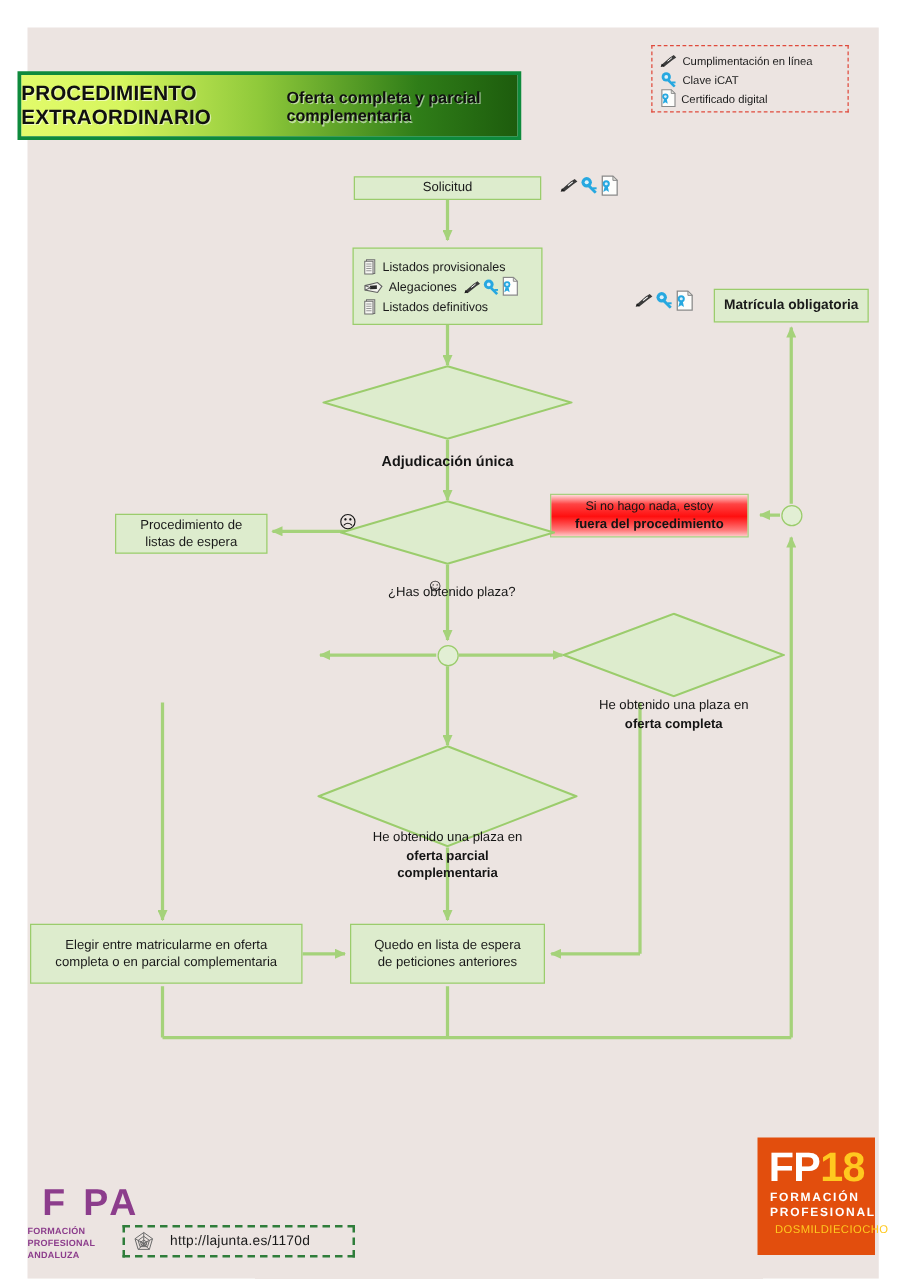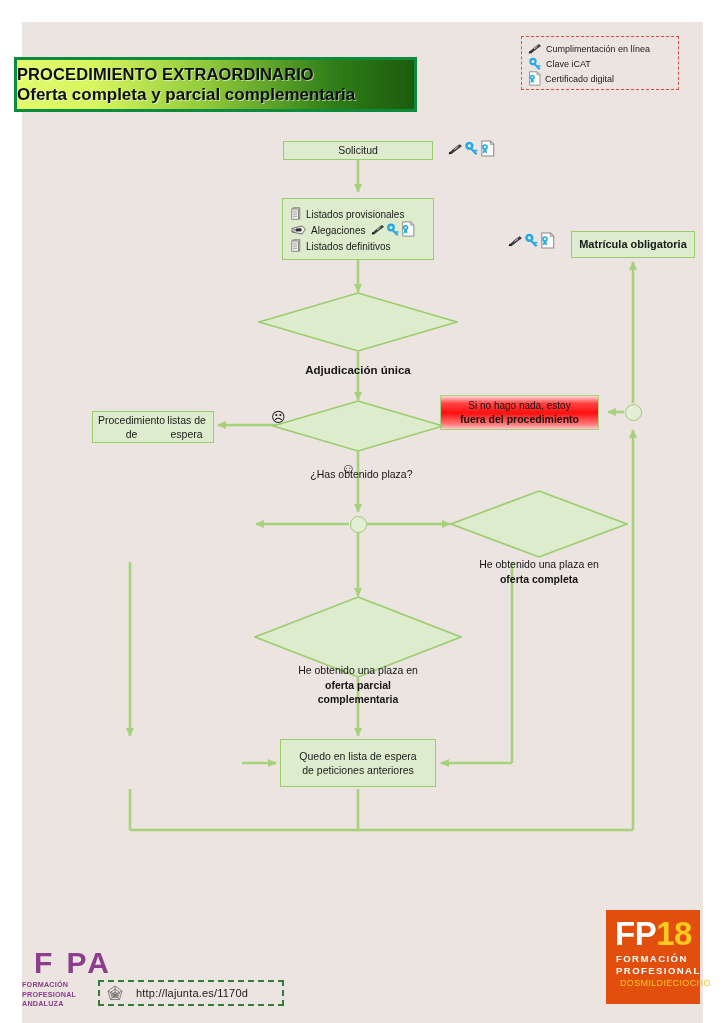--- a/index.html
+++ b/index.html
@@ -87,31 +87,31 @@
     border: 1.6px solid #9bcc6c;
   }
 
   
   #title-banner {
     position: absolute;
     left: 14px; top: 57px;
     width: 403px; height: 55px;
     background: linear-gradient(to right, #e2fb6b 0%, #d6f55e 20%, #8fc93a 48%, #2f7d18 80%, #1d5c0d 100%);
     border: 3px solid #0e8a3c;
-    display: flex; flex-direction: column;
-    align-items: flex-start; justify-content: center;
+    display: flex; flex-direction: row;
+    align-items: center; justify-content: center;
     z-index: 5;
   }
   #title-banner .t1 {
     font-size: 16.5px; font-weight: bold; color: #101010;
     letter-spacing: 0.1px;
     text-shadow: 1px 1px 0 rgba(255,255,255,.55);
   }
   #title-banner .t2 {
-    font-size: 17px; font-weight: bold; color: #101010;
+    font-size: 13px; font-weight: bold; color: #101010;
     margin-top: 1px;
     text-shadow: 1px 1px 0 rgba(255,255,255,.55);
   }
 
   
   #legend {
     position: absolute;
     left: 521px; top: 36px;
     width: 158px; height: 54px;
     border: 1.4px dashed #e04a3c;
@@ -447,21 +447,21 @@
     <div class="diamond-label strong">Adjudicación única</div>
   </div>
 
   <div class="node box redbox" style="left:440px; top:395px; width:159px; height:35px; flex-direction:column;text-align:right;">
     <span class="l1">Si no hago nada, estoy</span>
     <span class="l2">fuera del procedimiento</span>
   </div>
 
   <div class="junction" style="left:625px; top:404px;"></div>
 
-  <div class="node box" style="left:92px; top:411px; width:122px; height:32px; flex-direction:row;">
+  <div class="node box" style="left:92px; top:411px; width:122px; height:32px; flex-direction:column;">
     <span>Procedimiento de</span>
     <span>listas de espera</span>
   </div>
 
   <div class="diamond-wrap" style="left:272px; top:400px; width:172px; height:52px;">
     <div class="diamond" style="width:172px; height:52px;"></div>
     <svg class="diamond-border" viewBox="0 0 172 52" preserveAspectRatio="none">
       <polygon points="86,1 171,26 86,51 1,26" fill="none" stroke="#9bcc6c" stroke-width="1.6"></polygon>
     </svg>
     <div class="diamond-label" style="left:18%; width:68%;">¿Has obtenido plaza?</div>
@@ -482,20 +482,24 @@
   </div>
 
   <div class="diamond-wrap" style="left:254px; top:596px; width:208px; height:82px;">
     <div class="diamond" style="width:208px; height:82px;"></div>
     <svg class="diamond-border" viewBox="0 0 208 82" preserveAspectRatio="none">
       <polygon points="104,1 207,41 104,81 1,41" fill="none" stroke="#9bcc6c" stroke-width="1.6"></polygon>
     </svg>
     <div class="diamond-label" style="left:16%; width:68%;">He obtenido una plaza en <b>oferta parcial complementaria</b></div>
   </div>
 
+  <div class="node box" style="left:24px; top:739px; width:218px; height:48px; flex-direction:column;">
+    <span>Elegir entre matricularme en oferta</span>
+    <span>completa o en parcial complementaria</span>
+  </div>
 
   <div class="node box" style="left:280px; top:739px; width:156px; height:48px; flex-direction:column;">
     <span>Quedo en lista de espera</span>
     <span>de peticiones anteriores</span>
   </div>
 
   <div id="fpa-logo">
     <div class="fpa-letters">F PA</div>
     <div class="fpa-sub">
       <div>FORMACIÓN</div>

